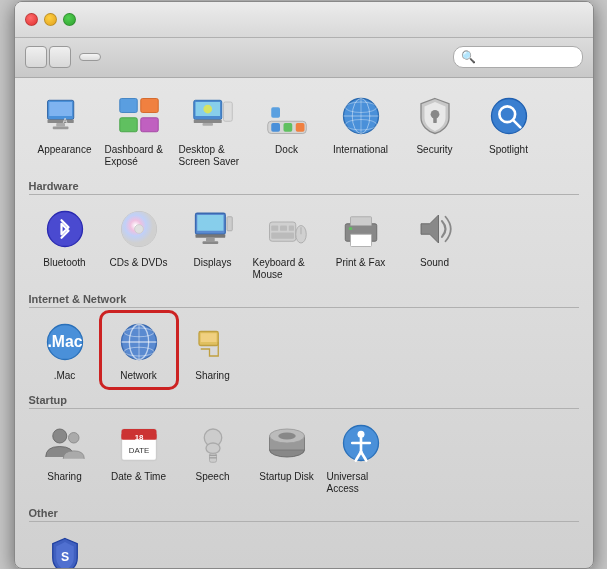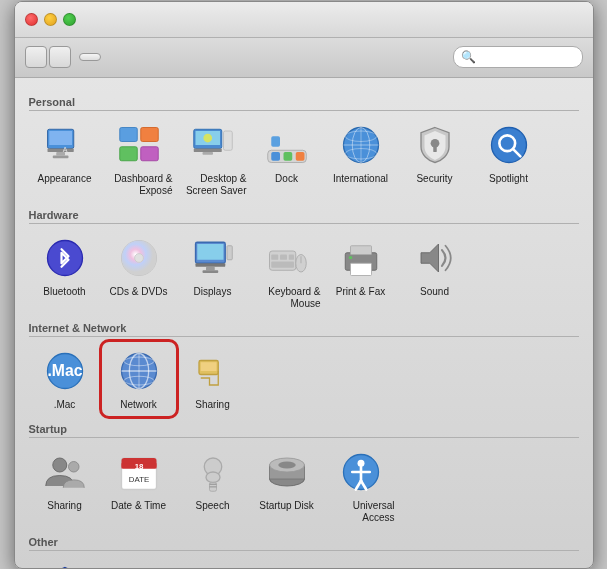--- a/index.html
+++ b/index.html
@@ -148,21 +148,21 @@
       width: 48px;
       height: 48px;
       display: flex;
       align-items: center;
       justify-content: center;
       margin-bottom: 4px;
     }
     .icon-label {
       font-size: 10px;
       color: #222;
-      text-align: right;
+      text-align: left;
       line-height: 1.2;
     }
 
     
     .icon-svg {
       width: 42px;
       height: 42px;
     }
   </style>
 </head>
@@ -182,21 +182,20 @@
       <div class="nav-btn"></div>
       <div class="nav-btn"></div>
     </div>
     <button class="show-all-btn"></button>
     <div class="search-box">
       <span class="search-icon-inner">🔍</span>
       <input class="search-input" type="text" placeholder="" style="">
     </div>
   </div>
   <div class="content" id="content-area">
-  <div class="section-header">Personal</div>
       <div class="icon-grid">
         <div class="icon-item">
           <div class="icon-img">
             <svg viewBox="0 0 48 48" class="icon-svg">
               <rect x="4" y="6" width="30" height="22" rx="2" fill="#4a90d9" stroke="#2a5fa0" stroke-width="1"></rect>
               <rect x="6" y="8" width="26" height="16" fill="#7fb3f0"></rect>
               <rect x="4" y="28" width="30" height="4" fill="#888" rx="1"></rect>
               <rect x="14" y="32" width="10" height="4" fill="#aaa" rx="1"></rect>
               <rect x="10" y="36" width="18" height="3" fill="#999" rx="1"></rect>
       <text x="24" y="32" text-anchor="middle" font-size="8" fill="#e0e0e0" font-family="Arial">A</text>

